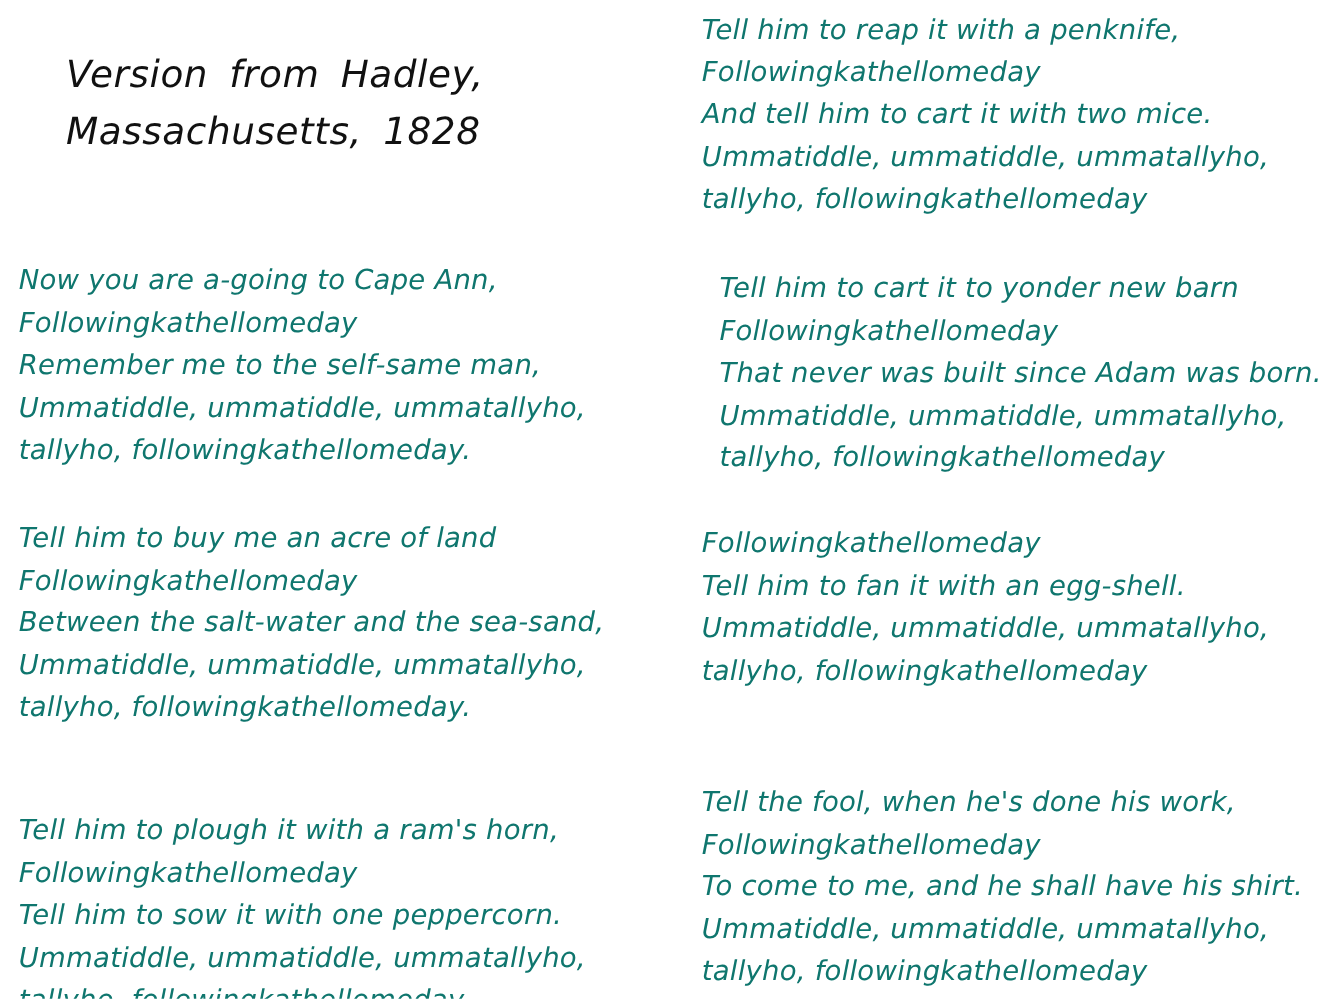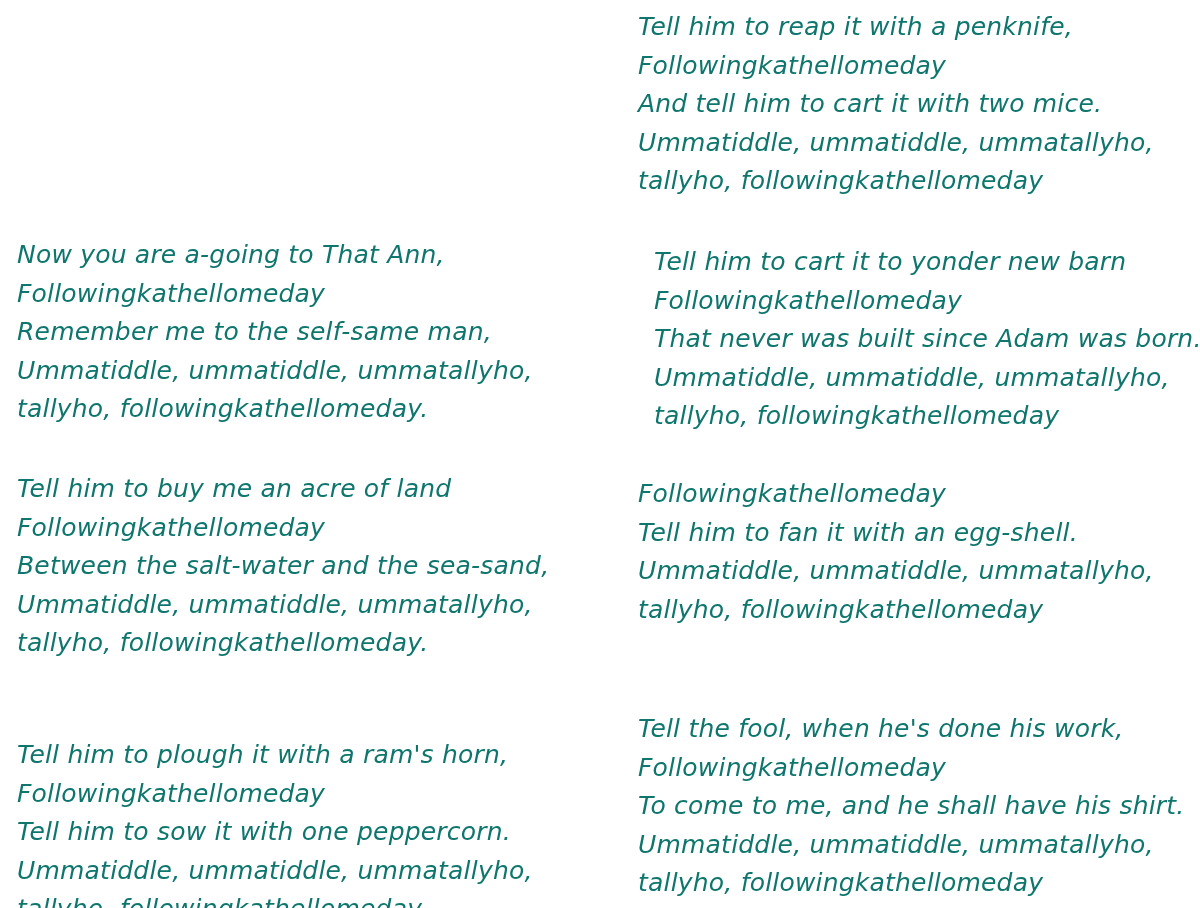--- a/index.html
+++ b/index.html
@@ -39,24 +39,26 @@
       color: #0f766e;
     }
     .stanza span { display: block; }
     .col-left { left: 17px; }
     .col-right { left: 638px; }
   </style>
 </head>
 <body>
 
 <h1 class="title">
+  <span>Version from Hadley,</span>
+  <span>Massachusetts, 1828</span>
 </h1>
 
 <p class="stanza col-left" style="top:236px;">
-  <span>Now you are a-going to That Ann,</span>
+  <span>Now you are a-going to Cape Ann,</span>
   <span>Followingkathellomeday</span>
   <span>Remember me to the self-same man,</span>
   <span>Ummatiddle, ummatiddle, ummatallyho,</span>
   <span>tallyho, followingkathellomeday.</span>
 </p>
 
 <p class="stanza col-left" style="top:470px;">
   <span>Tell him to buy me an acre of land</span>
   <span>Followingkathellomeday</span>
   <span>Between the salt-water and the sea-sand,</span>

